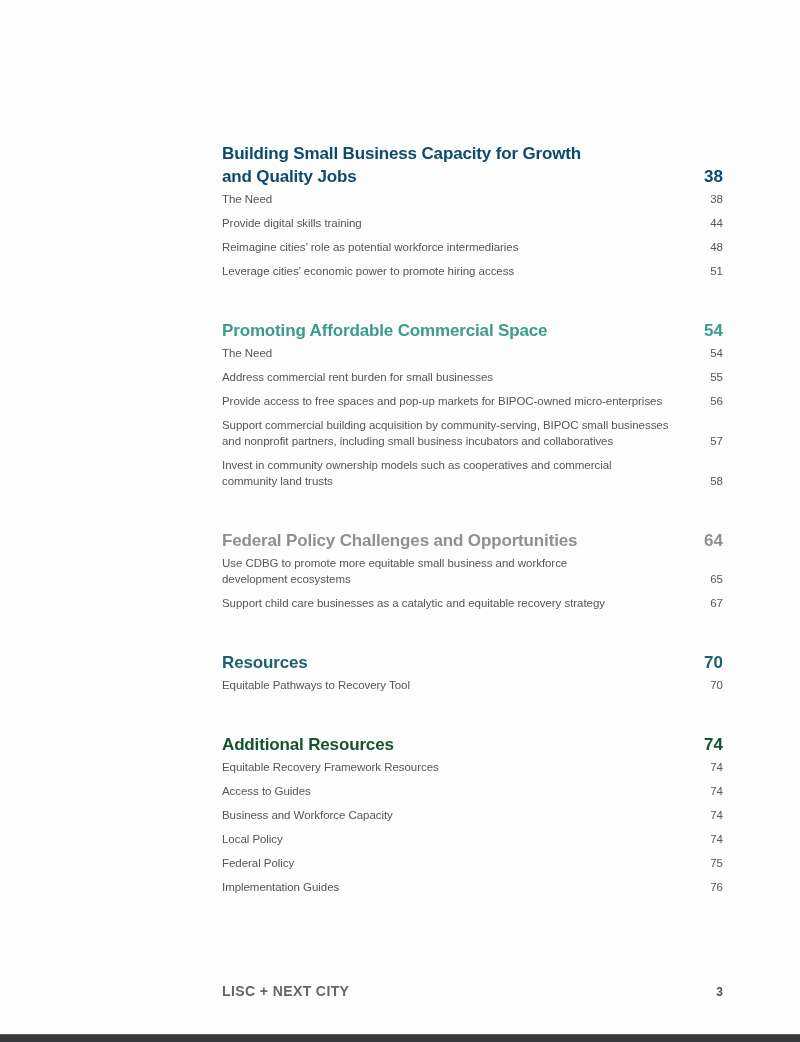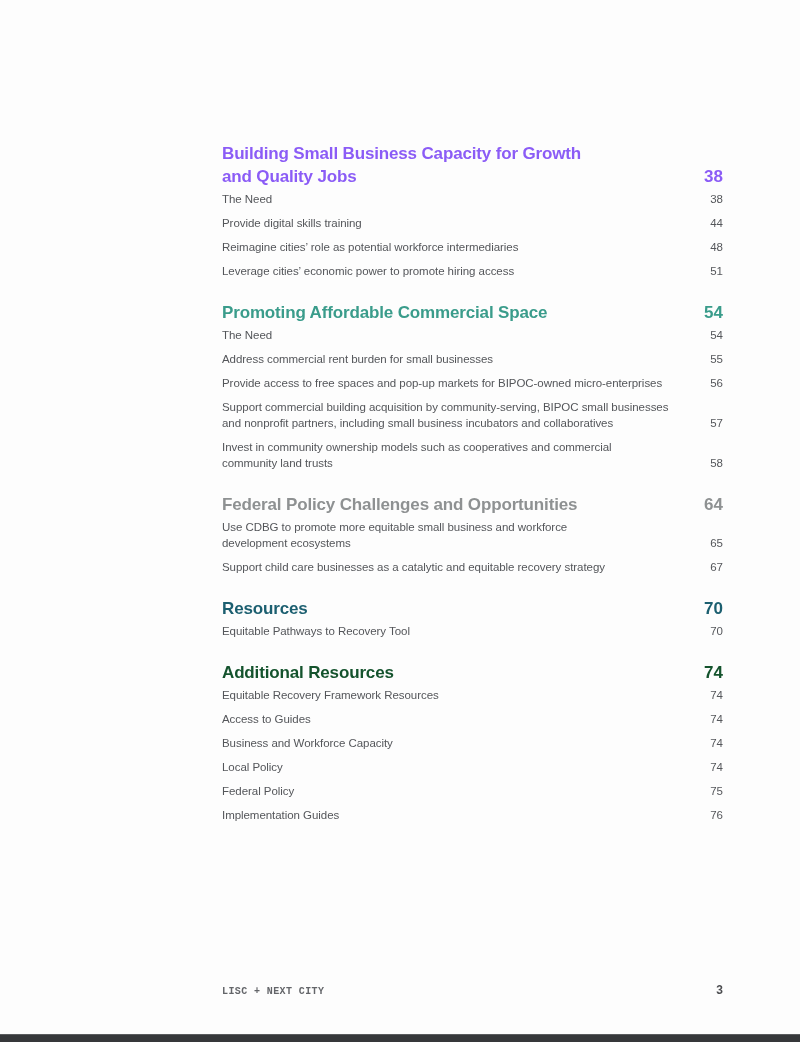--- a/index.html
+++ b/index.html
@@ -5,58 +5,58 @@
   html,body{margin:0;padding:0;}
   body{
     width:800px;height:1042px;position:relative;overflow:hidden;
     background:#fdfdfd;
     font-family:"Liberation Sans",sans-serif;
     -webkit-font-smoothing:antialiased;
   }
   .content{
     position:absolute;left:222px;top:142px;width:501px;
   }
-  .section{margin-top:22px;}
+  .section{margin-top:40px;}
   .section:first-child{margin-top:0;}
   .row{display:flex;align-items:flex-end;}
   .row .label{flex:1 1 auto;min-width:0;}
   .ln{display:block;white-space:nowrap;}
   .pg{flex:0 0 auto;text-align:right;padding-left:10px;}
 
   .head{font-weight:700;font-size:17px;}
   .head .ln{line-height:23px;letter-spacing:-0.15px;}
   .head .pg{font-size:17px;line-height:23px;}
 
   .item{margin-top:8px;color:#54565a;font-size:11.5px;justify-content:center;}
   .head + .item{margin-top:3px;}
   .item .ln{line-height:16px;letter-spacing:-0.05px;}
   .item .pg{font-size:11.5px;line-height:16px;color:#55575b;}
 
   .footer{
     position:absolute;left:222px;right:77px;top:983px;
     display:flex;justify-content:space-between;align-items:baseline;
   }
   .footer .brand{
-    font-size:10px;font-weight:700;letter-spacing:0.4px;color:#636569;font-family:Liberation Mono, monospace;
+    font-size:14px;font-weight:700;letter-spacing:0.4px;color:#636569;
   }
   .footer .pageno{
     font-size:12px;font-weight:700;color:#4c4d50;
   }
   .bottom-bar{
     position:absolute;left:0;right:0;bottom:0;height:7px;background:#36383a;
     border-top:1px solid #5a5c5e;
   }
 </style>
 </head>
 <body>
 
 <div class="content">
 
   <div class="section">
-    <div class="row head" style="color: #8b5cf6;">
+    <div class="row head" style="color: #0c4a6e;">
       <div class="label">
         <span class="ln">Building Small Business Capacity for Growth</span>
         <span class="ln">and Quality Jobs</span>
       </div>
       <div class="pg">38</div>
     </div>
     <div class="row item">
       <div class="label">
           <span class="ln">The Need</span>
           <span class="ln"></span>

